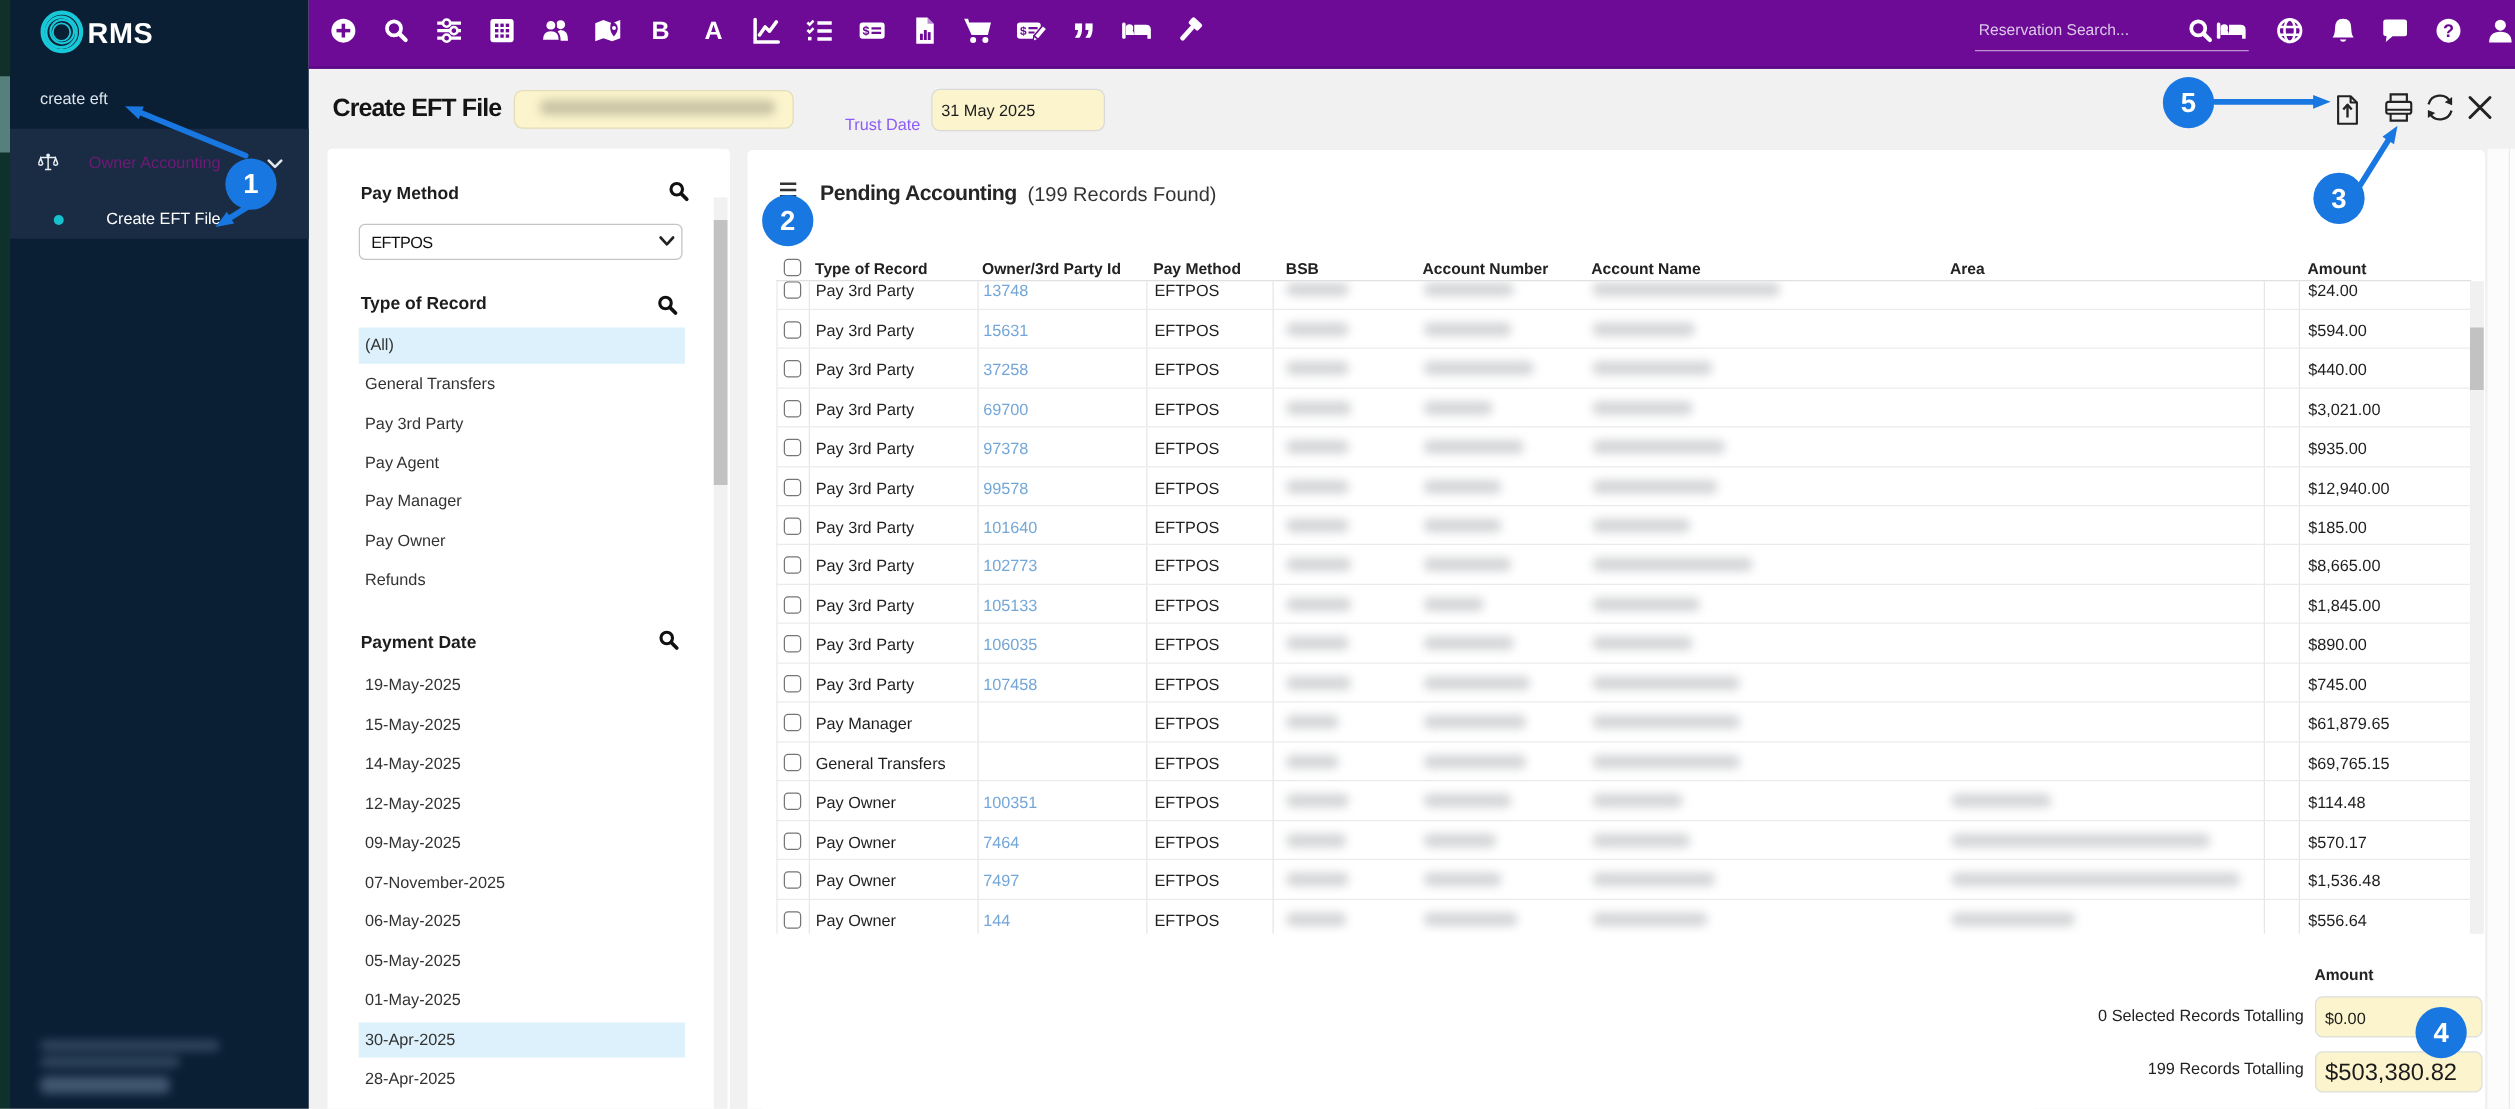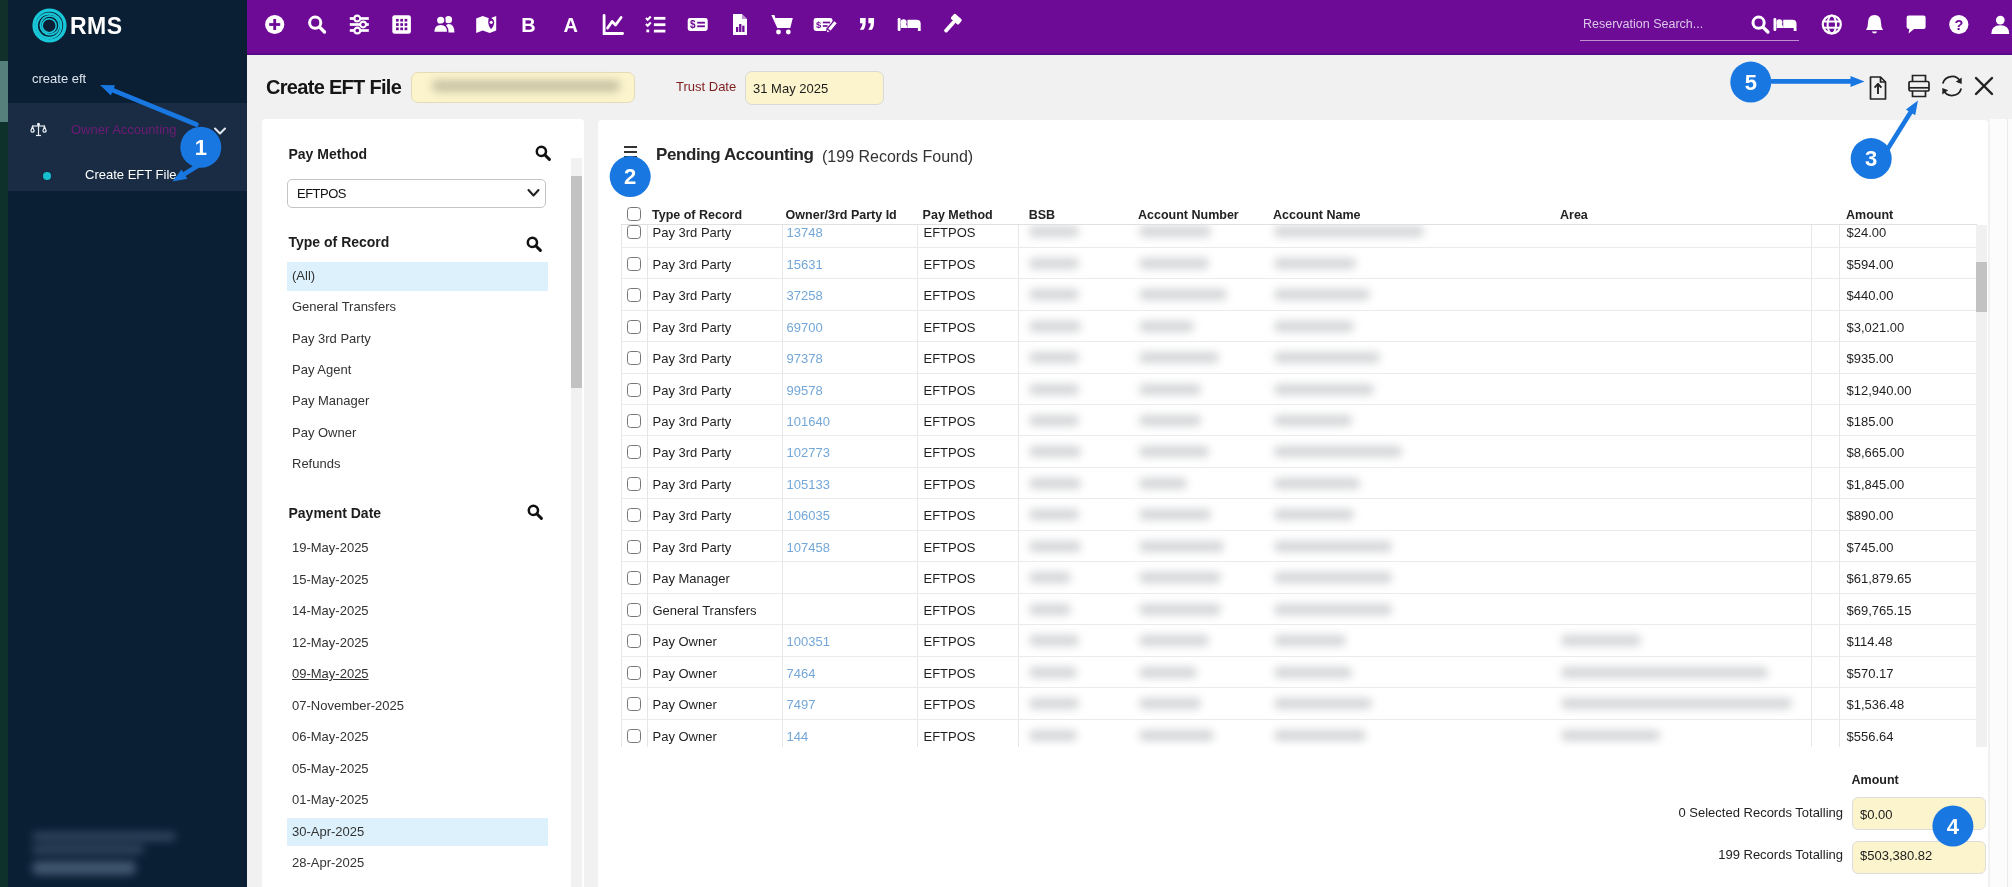--- a/index.html
+++ b/index.html
@@ -191,21 +191,21 @@
     <g transform="translate(1753.3,24.5)">
       <circle cx="0" cy="-4.4" r="4.4" fill="#fff"></circle>
       <path d="M-9 9.5 Q-9 0.8 0 0.8 Q9 0.8 9 9.5 Z" fill="#fff"></path>
     </g>
   </svg>
 <div class="abs" style="left:1583px;top:17px;font-size:12.5px;color:#dcc8ea">Reservation Search...</div>
 <div class="abs" style="left:1580px;top:40px;width:219px;height:1px;background:rgba(255,255,255,.55)"></div>
 <div class="abs" style="left:266px;top:76px;width:400px;font-size:20px;font-weight:bold;color:#151515;letter-spacing:-0.7px">Create EFT File</div>
 <div class="ylw" style="left:411px;top:72px;width:224px;height:31px"></div>
 <div class="sblob" style="left:432px;top:80px;width:188px;height:12px;background:#a39d86;opacity:.55"></div>
-<div class="abs" style="left:676px;top:79px;font-size:13px;color:#7f1d1d">Trust Date</div>
+<div class="abs" style="left:676px;top:92px;font-size:13px;color:#8b5cf6">Trust Date</div>
 <div class="ylw" style="left:745px;top:71px;width:139px;height:34px;border-color:#d9d9d9"></div>
 <div class="abs" style="left:753px;top:81px;font-size:13px;color:#1c1c1c">31 May 2025</div>
 <svg class="ov" style="left:1860px;top:68px;width:150px;height:44px" viewBox="0 0 150 44">
     <g transform="translate(18,20)">
       <path d="M-7.5 -11 L2.5 -11 L7.5 -6 L7.5 11 L-7.5 11 Z" fill="none" stroke="#222" stroke-width="1.7" stroke-linejoin="round"></path>
       <path d="M2.5 -11 L2.5 -6 L7.5 -6" fill="none" stroke="#222" stroke-width="1.7" stroke-linejoin="round"></path>
       <line x1="0" y1="6" x2="0" y2="-3" stroke="#222" stroke-width="1.9"></line>
       <path d="M-3.4 -0.4 L0 -4.2 L3.4 -0.4" fill="none" stroke="#222" stroke-width="1.9" stroke-linejoin="round"></path>
     </g>
     <g transform="translate(59,18)">
@@ -252,21 +252,21 @@
 <div class="abs fi" style="left:287px;top:324.6px">Pay 3rd Party</div>
 <div class="abs fi" style="left:287px;top:356.1px">Pay Agent</div>
 <div class="abs fi" style="left:287px;top:387.4px">Pay Manager</div>
 <div class="abs fi" style="left:287px;top:418.9px">Pay Owner</div>
 <div class="abs fi" style="left:287px;top:450.2px">Refunds</div>
 <div class="abs" style="left:288.5px;top:505px;font-size:14px;font-weight:bold;color:#1d1d1d">Payment Date</div>
 <div class="abs fi" style="left:287px;top:534.1px;">19-May-2025</div>
 <div class="abs fi" style="left:287px;top:565.7px;">15-May-2025</div>
 <div class="abs fi" style="left:287px;top:597.2px;">14-May-2025</div>
 <div class="abs fi" style="left:287px;top:628.7px;">12-May-2025</div>
-<div class="abs fi" style="left:287px;top:660.2px;text-decoration:underline;">09-May-2025</div>
+<div class="abs fi" style="left:287px;top:660.2px;">09-May-2025</div>
 <div class="abs fi" style="left:287px;top:691.8px;">07-November-2025</div>
 <div class="abs fi" style="left:287px;top:723.3px;">06-May-2025</div>
 <div class="abs fi" style="left:287px;top:754.8px;">05-May-2025</div>
 <div class="abs fi" style="left:287px;top:786.3px;">01-May-2025</div>
 <div class="abs fi" style="left:287px;top:817.8px;background:#dcf1fb;">30-Apr-2025</div>
 <div class="abs fi" style="left:287px;top:849.3px;">28-Apr-2025</div>
 <svg class="ov" style="left:526px;top:503px;width:18px;height:18px" viewBox="-9 -9 18 18">
     <g transform="scale(1.0)">
       <circle cx="-1.6" cy="-1.6" r="4.6" fill="none" stroke="#111" stroke-width="2.5"></circle>
       <line x1="2.2" y1="2.2" x2="6.4" y2="6.4" stroke="#111" stroke-width="3" stroke-linecap="round"></line>
@@ -472,21 +472,21 @@
     </div>
 </div>
 <div class="abs" style="left:1976px;top:225px;width:11px;height:522px;background:#f0f0f0"></div>
 <div class="abs" style="left:1976px;top:262px;width:11px;height:50px;background:#c2c2c2"></div>
 <div class="abs" style="left:1851.5px;top:773px;font-size:12.5px;font-weight:bold;color:#222">Amount</div>
 <div class="abs" style="left:1678px;top:805px;width:165px;text-align:right;font-size:13px;color:#222"><span style="position:relative;left:0">0 Selected Records Totalling</span></div>
 <div class="ylw" style="left:1851.5px;top:797px;width:134px;height:33px;border-color:#ddd;border-radius:6px"></div>
 <div class="abs" style="left:1860px;top:807px;font-size:13px;color:#1c1c1c">$0.00</div>
 <div class="abs" style="left:1678px;top:847px;width:165px;text-align:right;font-size:13px;color:#222">199 Records Totalling</div>
 <div class="ylw" style="left:1851.5px;top:841px;width:134px;height:33px;border-color:#ddd;border-radius:6px"></div>
-<div class="abs" style="left:1860px;top:848px;font-size:13px;color:#1c1c1c">$503,380.82</div>
+<div class="abs" style="left:1860px;top:848px;font-size:19px;color:#1c1c1c">$503,380.82</div>
 <svg class="ov" width="2012" height="887" viewBox="0 0 2012 887">
     <line x1="196.5" y1="124.5" x2="107.1" y2="87.9" stroke="#1877e0" stroke-width="4.6" stroke-linecap="round"></line>
     <polygon points="100.0,85.0 115.0,85.2 110.9,95.4" fill="#1877e0"></polygon>
     <line x1="199.0" y1="165.0" x2="179.0" y2="177.4" stroke="#1877e0" stroke-width="4.6" stroke-linecap="round"></line>
     <polygon points="172.5,181.5 181.5,169.4 187.3,178.8" fill="#1877e0"></polygon>
     <line x1="1887.0" y1="150.0" x2="1913.9" y2="107.0" stroke="#1877e0" stroke-width="4.6" stroke-linecap="round"></line>
     <polygon points="1918.0,100.5 1915.2,115.3 1905.9,109.4" fill="#1877e0"></polygon>
     <line x1="1772.0" y1="81.4" x2="1856.8" y2="81.4" stroke="#1877e0" stroke-width="4.6" stroke-linecap="round"></line>
     <polygon points="1864.5,81.4 1850.5,86.9 1850.5,75.9" fill="#1877e0"></polygon>
     <circle cx="200.8" cy="147.3" r="20.5" fill="#1877e0"></circle>

